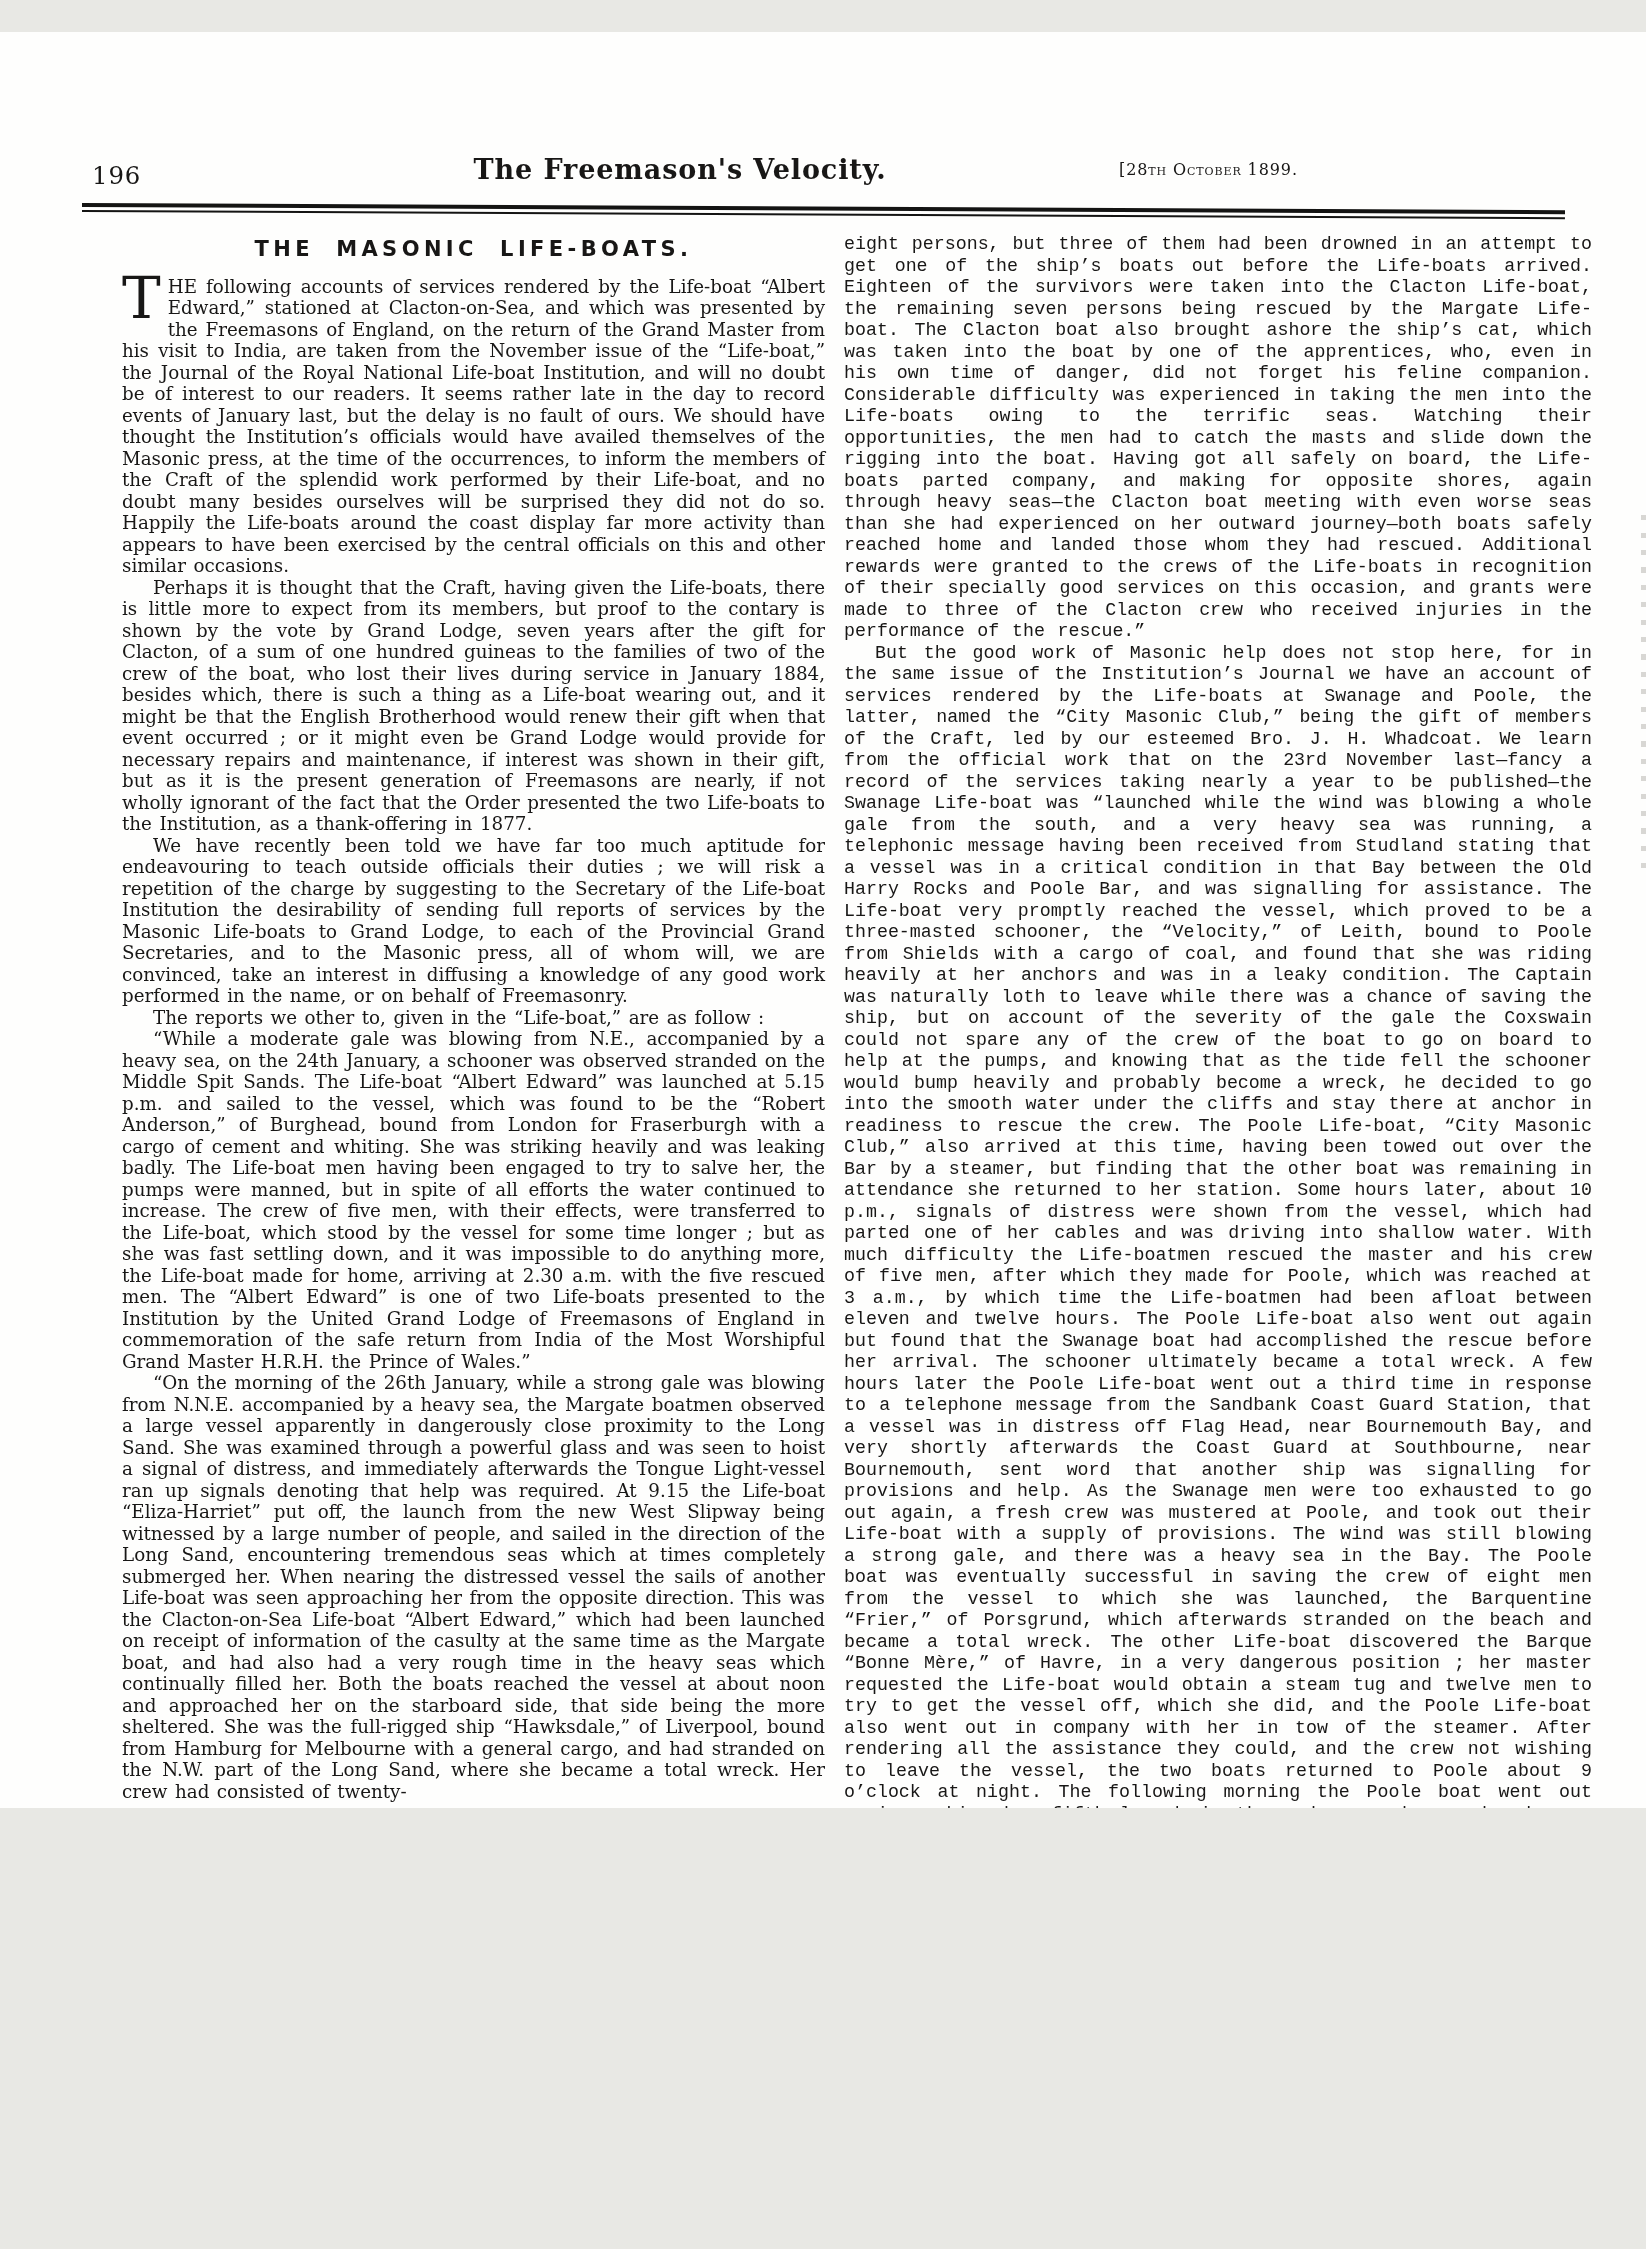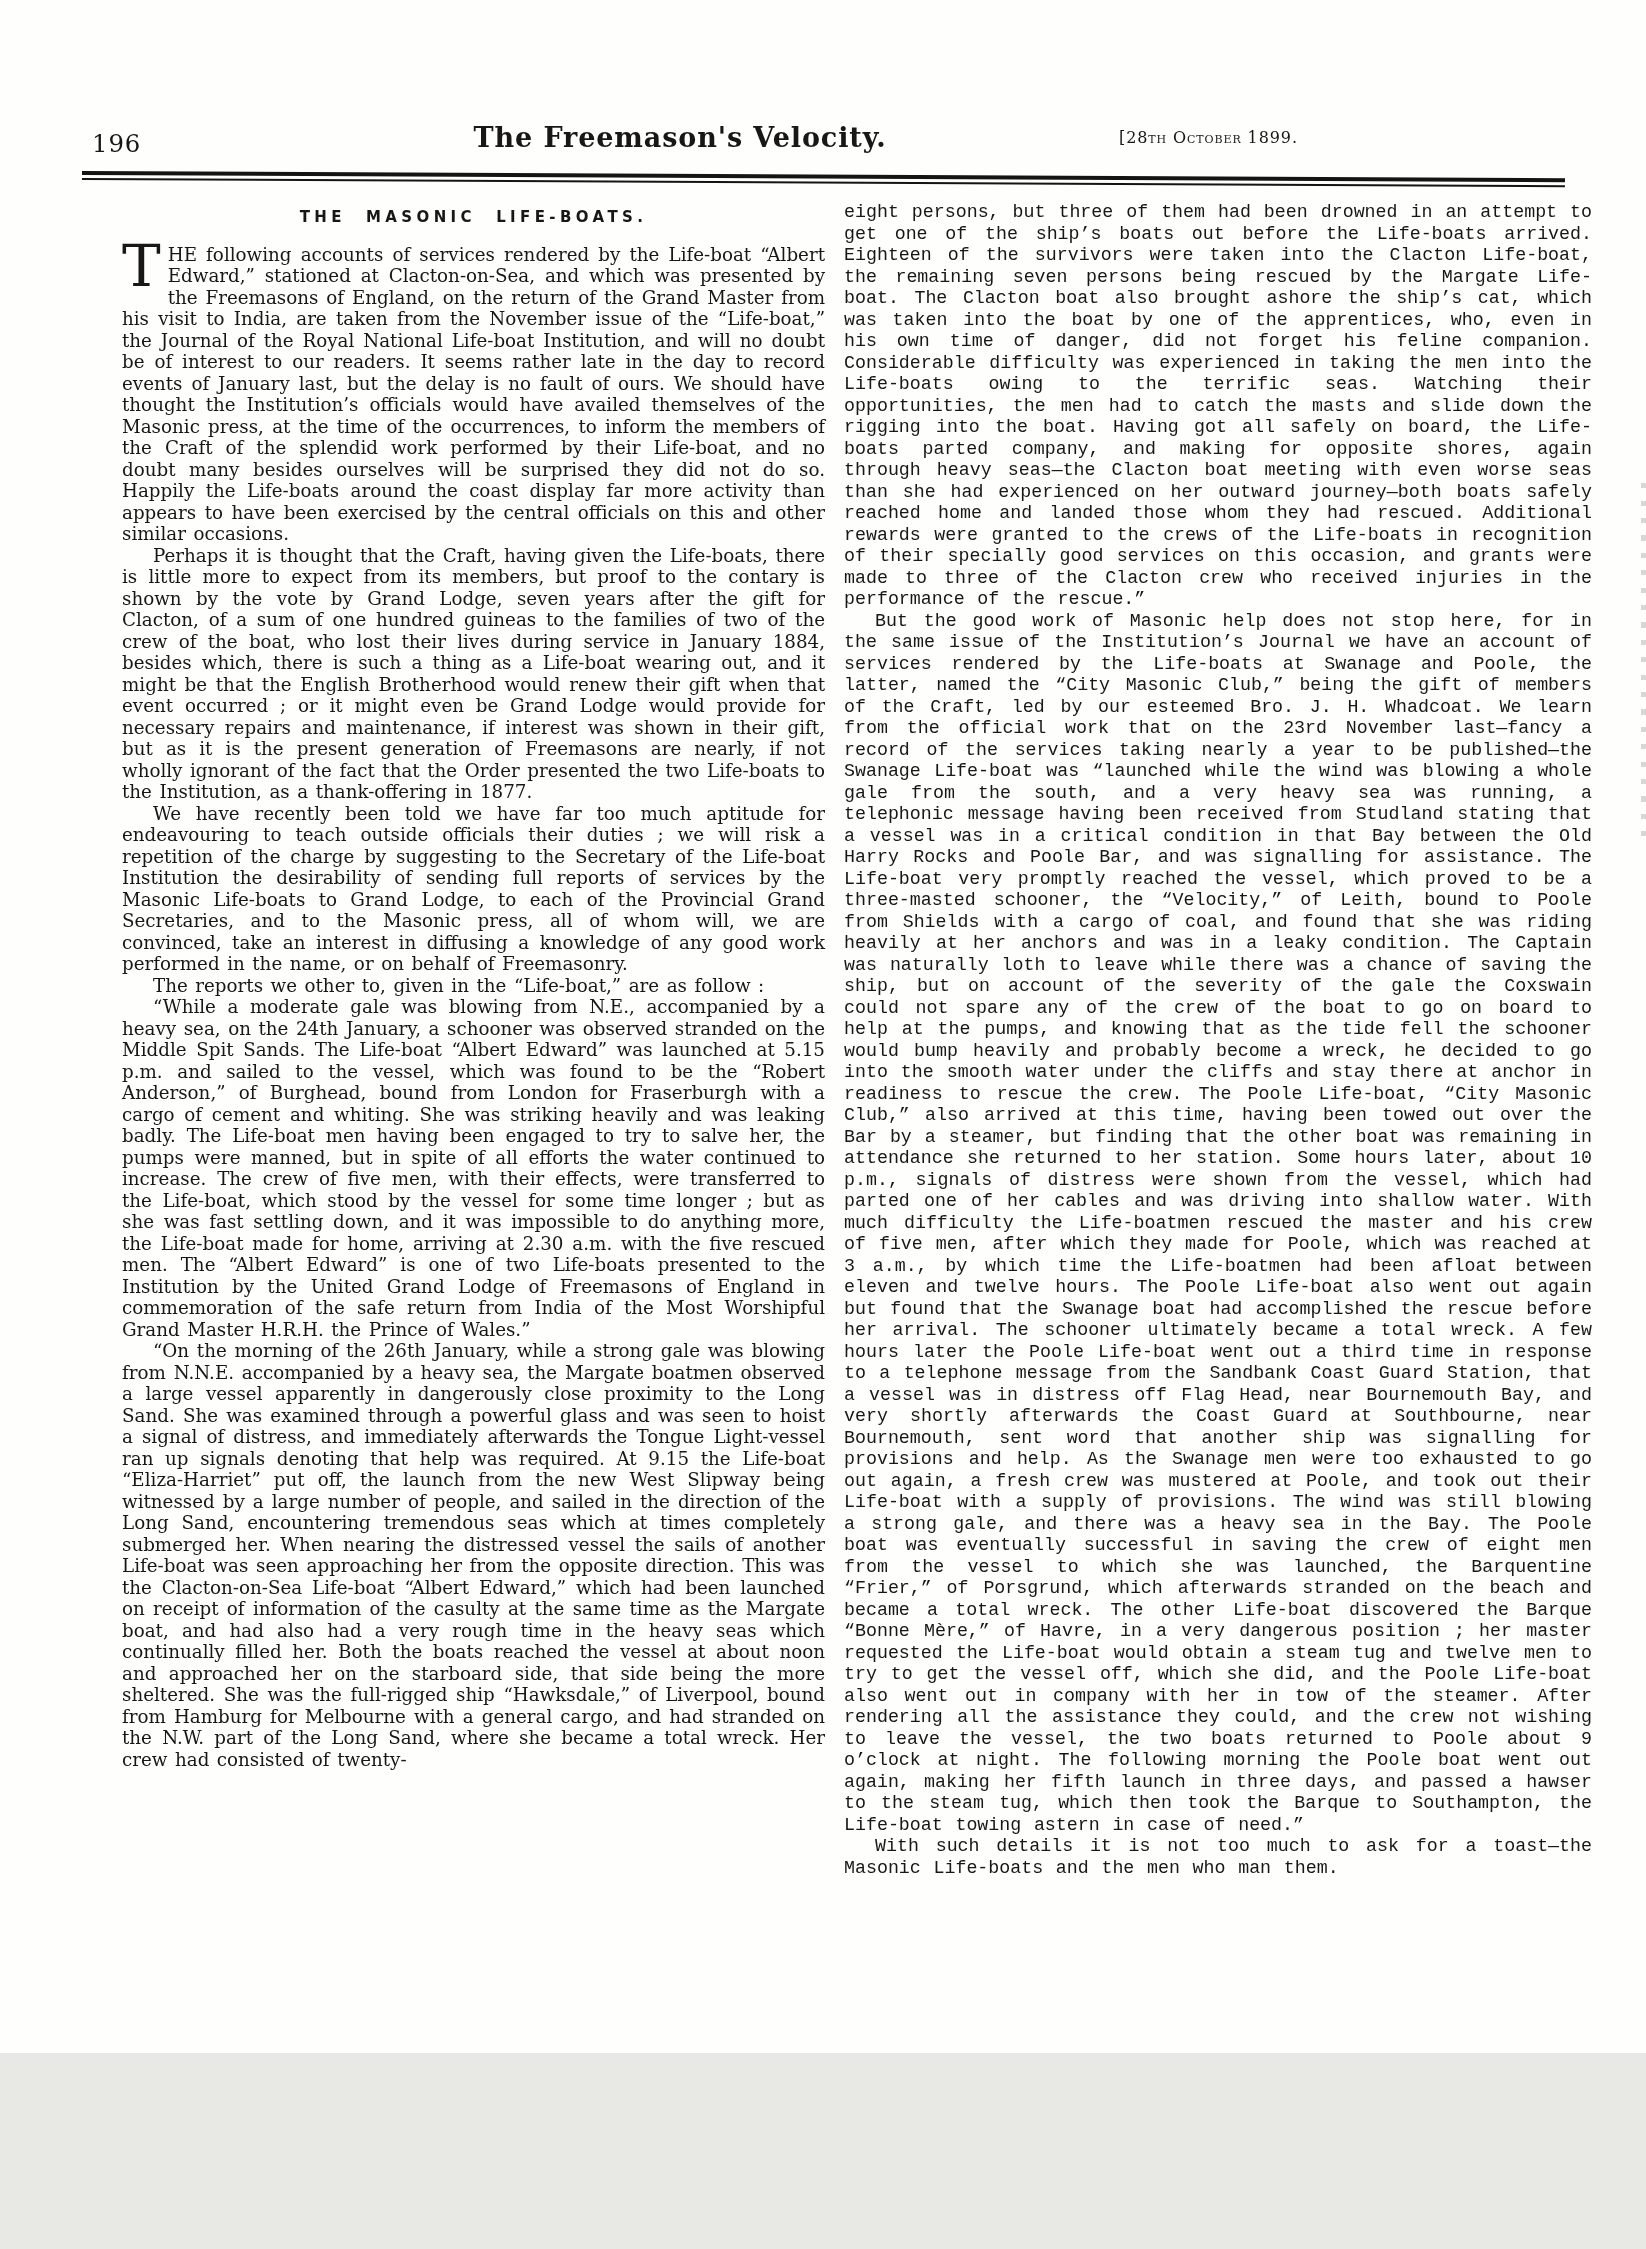--- a/index.html
+++ b/index.html
@@ -1,22 +1,23 @@
 <!DOCTYPE html>
 <html style="font-size:14px"><head>
 <meta charset="utf-8">
 <style>
   html,body{margin:0;padding:0;background:#e8e8e4;}
   .page{
     position:relative;
-    width:1646px;height:2053px;
+    width:1646px;height:1776px;
     background:#fefefd;
     overflow:hidden;
     font-family:"DejaVu Serif", serif;
     color:#181716;
+    margin-top:32px;
   }
   
   .masthead{position:absolute;top:122px;left:0;width:100%;height:52px;}
   .page-number{
     position:absolute;left:92px;top:7px;
     font-size:24.4px;letter-spacing:0.9px;
   }
   .paper-title{
     position:absolute;left:0;top:0;width:1360px;
     text-align:center;
@@ -40,21 +41,21 @@
     position:absolute;top:202px;left:122px;
     display:flex;gap:19px;
   }
   .col{text-align:justify;font-size:18.3px;line-height:21.5px;word-spacing:1.7px;}
   .col-left{width:703px;}
   .col-right{width:748px;font-family:Liberation Mono, monospace;}
   .headline{
     text-align:center;
     font-family:"DejaVu Sans", sans-serif;
     font-weight:bold;
-    font-size:15px;
+    font-size:21px;
     letter-spacing:4.4px;
     word-spacing:10.5px;
     margin:1.7px 0 14px 0;
     line-height:26px;
   }
   p.para{margin:0;text-indent:31px;}
   p.para.lead{text-indent:0;}
   .dropcap{
     float:left;
     font-size:58px;

